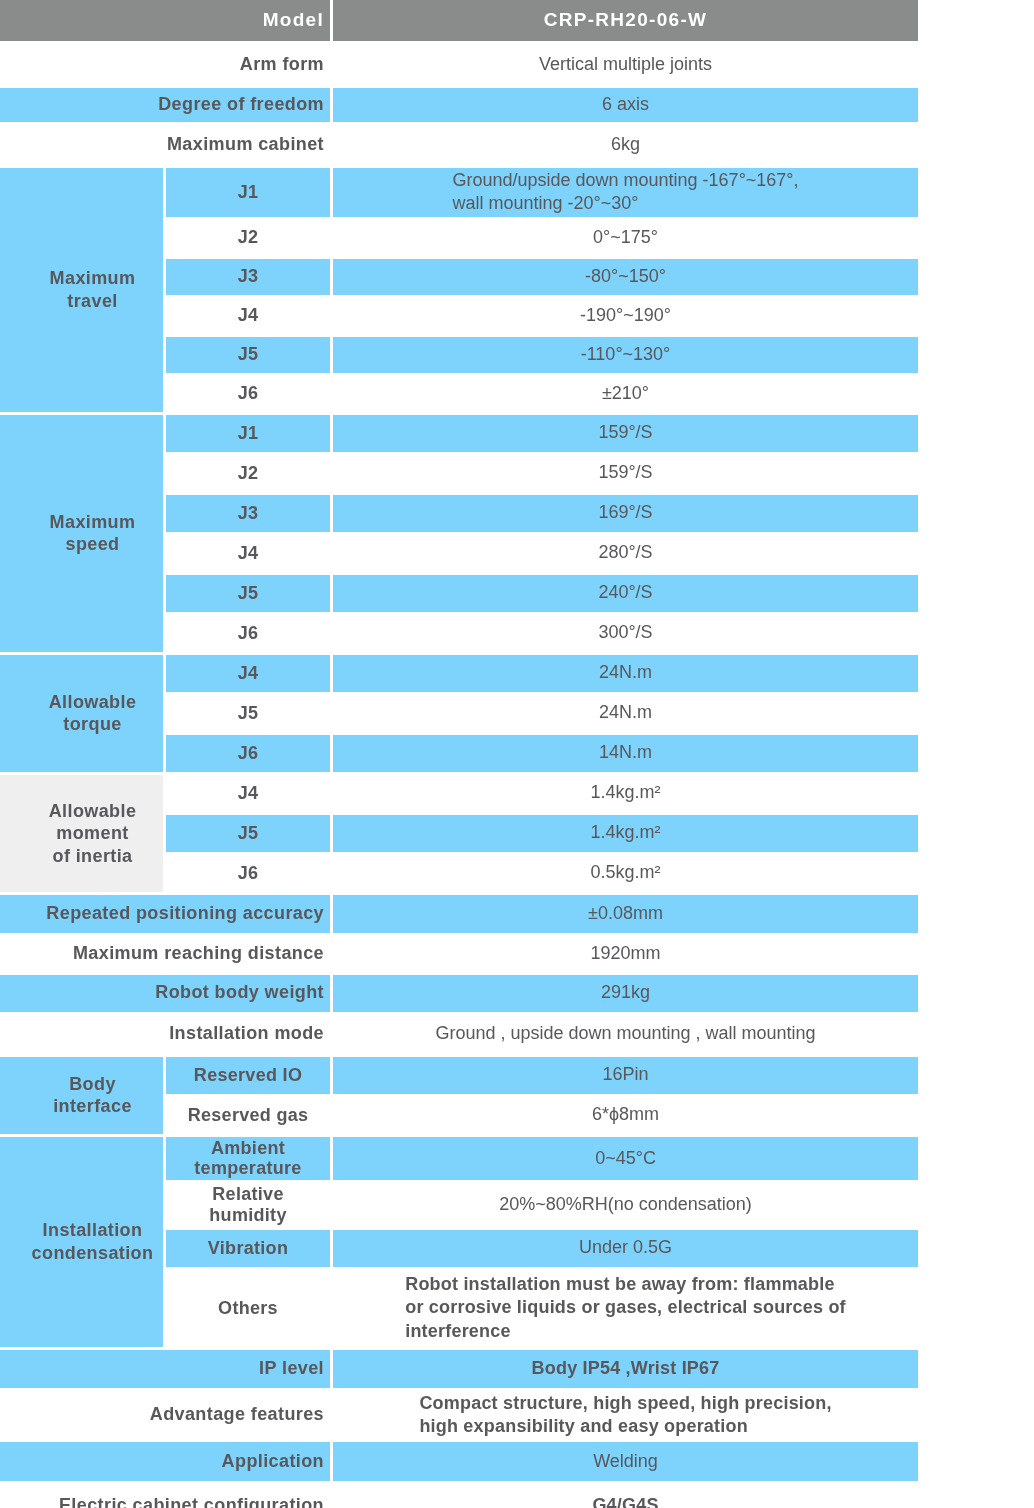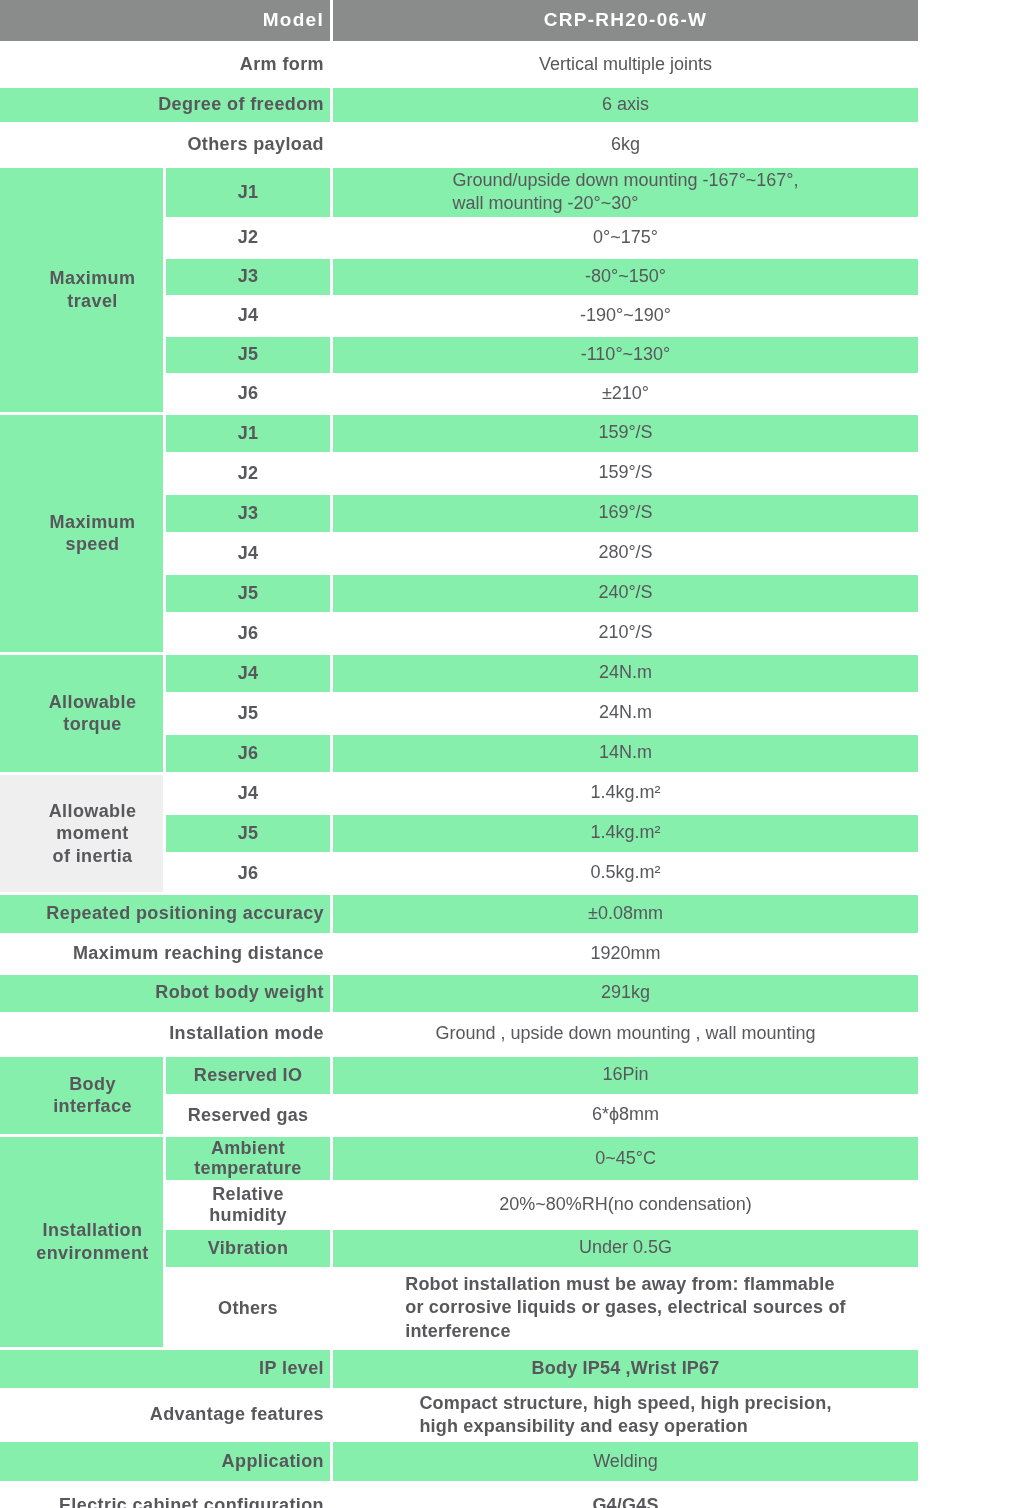--- a/index.html
+++ b/index.html
@@ -16,21 +16,21 @@
     box-sizing:border-box;
     border-right:3px solid #ffffff;
     border-bottom:3px solid #ffffff;
     vertical-align:middle;text-align:center;
     font-size:18px;line-height:1.2;
     padding:1px 6px;
     overflow:hidden;
   }
   td.c-val{border-right:none;}
   
-  tr.sr > td{background:#86efac;}
+  tr.sr > td{background:#7dd3fc;}
   
   tr.hd > td{
     background:#8a8b8b;color:#ffffff;font-weight:bold;
     font-size:19px;letter-spacing:1.3px;
   }
   
   td.lbl{font-weight:bold;letter-spacing:0.4px;white-space:pre-line;text-align:right;}
   
   td.grp{font-weight:bold;letter-spacing:0.4px;white-space:pre-line;line-height:1.25;padding-left:28px;}
   td.gm{background:#c3c4c4;}
@@ -59,21 +59,21 @@
 
     <tr style="height:44px">
       <td colspan="2" class="lbl">Arm form</td>
       <td class="c-val">Vertical multiple joints</td>
     </tr>
     <tr class="sr" style="height:37px">
       <td colspan="2" class="lbl">Degree of freedom</td>
       <td class="c-val">6 axis</td>
     </tr>
     <tr style="height:43px">
-      <td colspan="2" class="lbl">Others payload</td>
+      <td colspan="2" class="lbl">Maximum cabinet</td>
       <td class="c-val">6kg</td>
     </tr>
 
     <tr class="sr" style="height:42px">
       <td rowspan="6" class="grp gm">Maximum
 travel</td>
       <td class="sub">J1</td>
       <td class="c-val"><span class="blk">Ground/upside down mounting -167°~167°,
 wall mounting -20°~30°</span></td>
     </tr>
@@ -115,21 +115,21 @@
     <tr style="height:40px">
       <td class="sub">J4</td>
       <td class="c-val">280°/S</td>
     </tr>
     <tr class="sr" style="height:40px">
       <td class="sub">J5</td>
       <td class="c-val">240°/S</td>
     </tr>
     <tr style="height:40px">
       <td class="sub">J6</td>
-      <td class="c-val">210°/S</td>
+      <td class="c-val">300°/S</td>
     </tr>
 
     <tr class="sr" style="height:40px">
       <td rowspan="3" class="grp gm">Allowable
 torque</td>
       <td class="sub">J4</td>
       <td class="c-val">24N.m</td>
     </tr>
     <tr style="height:40px">
       <td class="sub">J5</td>
@@ -179,21 +179,21 @@
       <td class="sub">Reserved IO</td>
       <td class="c-val">16Pin</td>
     </tr>
     <tr style="height:40px">
       <td class="sub">Reserved gas</td>
       <td class="c-val">6*ϕ8mm</td>
     </tr>
 
     <tr class="sr" style="height:40px">
       <td rowspan="4" class="grp gp">Installation
-environment</td>
+condensation</td>
       <td class="sub">Ambient
 temperature</td>
       <td class="c-val">0~45°C</td>
     </tr>
     <tr style="height:40px">
       <td class="sub">Relative
 humidity</td>
       <td class="c-val">20%~80%RH(no condensation)</td>
     </tr>
     <tr class="sr" style="height:40px">

